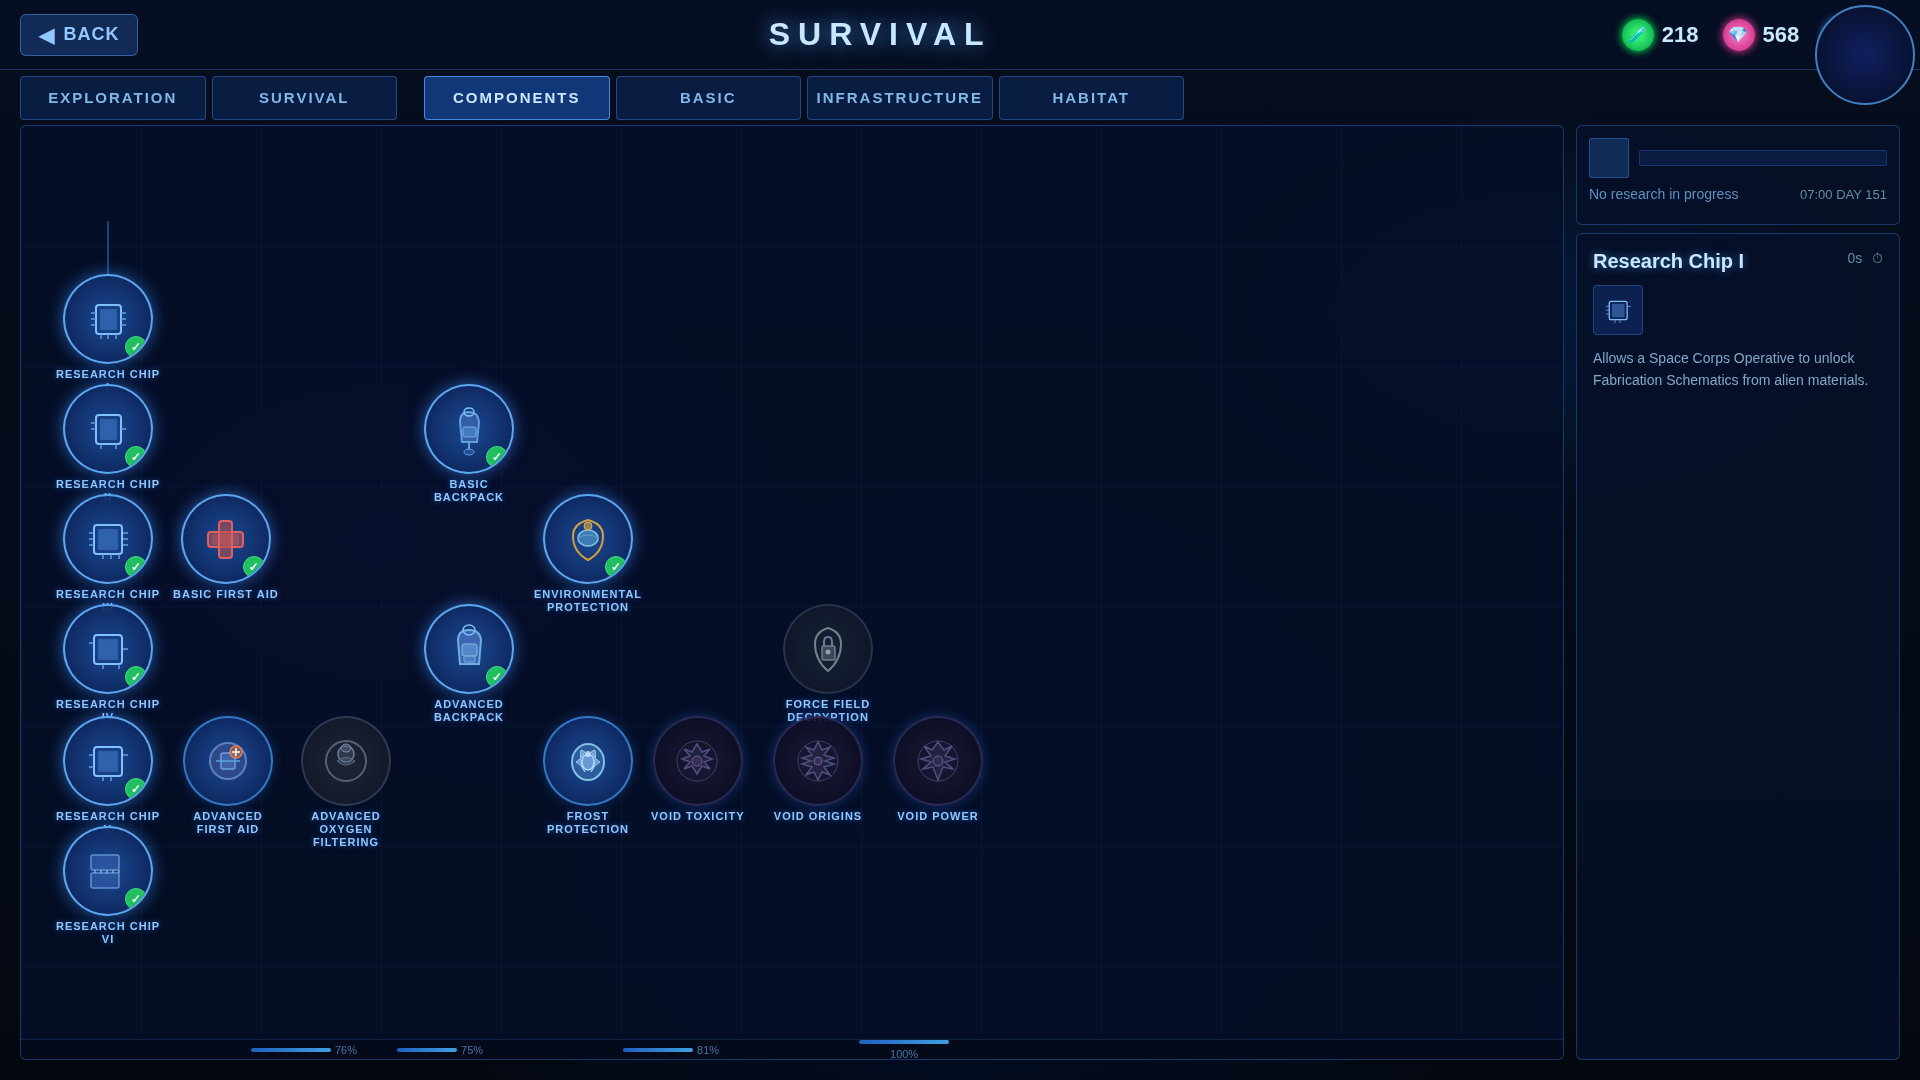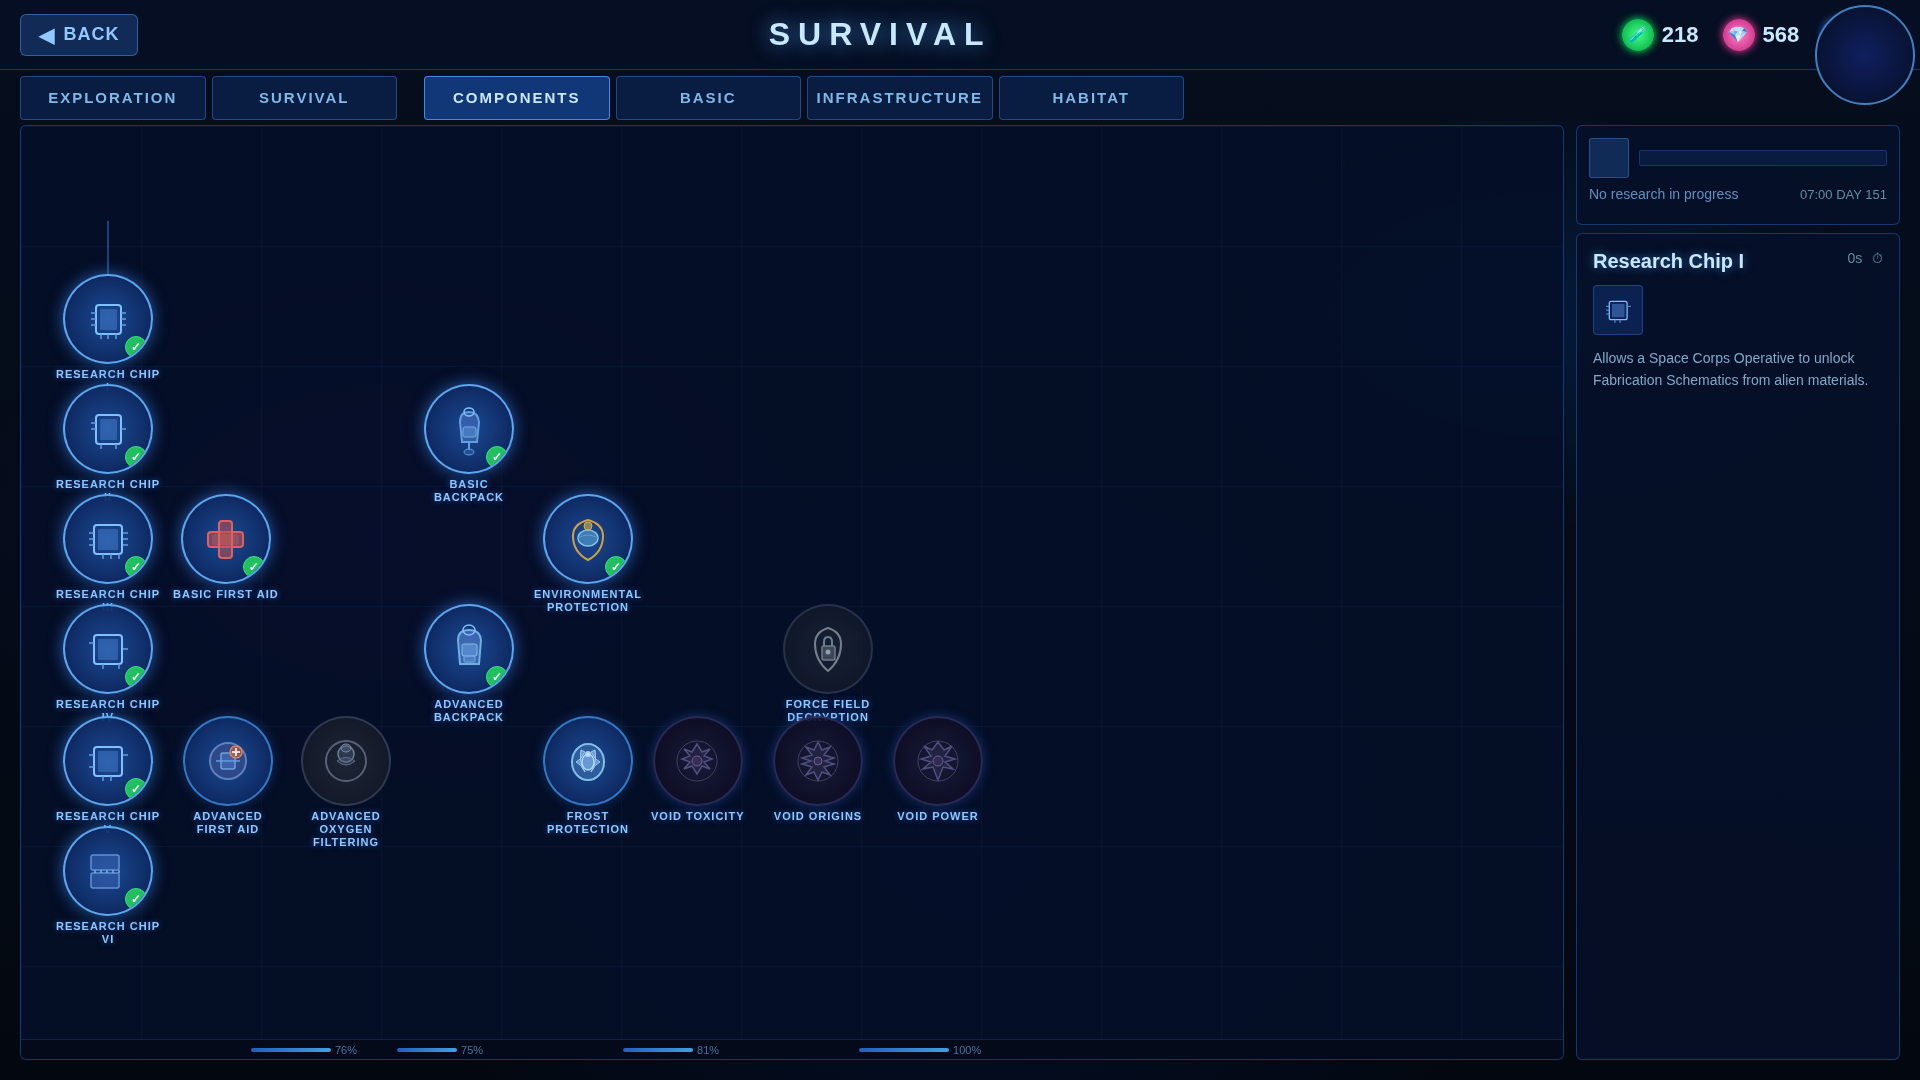--- a/index.html
+++ b/index.html
@@ -721,21 +721,21 @@
         <span class="bar-pct">76%</span>
       </div>
       <div class="bar-segment">
         <div class="bar-fill" style="width: 60px;"></div>
         <span class="bar-pct">75%</span>
       </div>
       <div class="bar-segment" style="margin-left: 100px;">
         <div class="bar-fill" style="width: 70px;"></div>
         <span class="bar-pct">81%</span>
       </div>
-      <div class="bar-segment" style="margin-left: 100px;">
+      <div class="bar-segment" style="margin-left: 100px; flex-direction: column;">
         <div class="bar-fill" style="width: 90px;"></div>
         <span class="bar-pct">100%</span>
       </div>
     </div>
   </div>
 
   <div class="side-panel">
 
     <div class="side-panel-top">
       <div style="display:flex; justify-content:space-between; align-items:center;">

